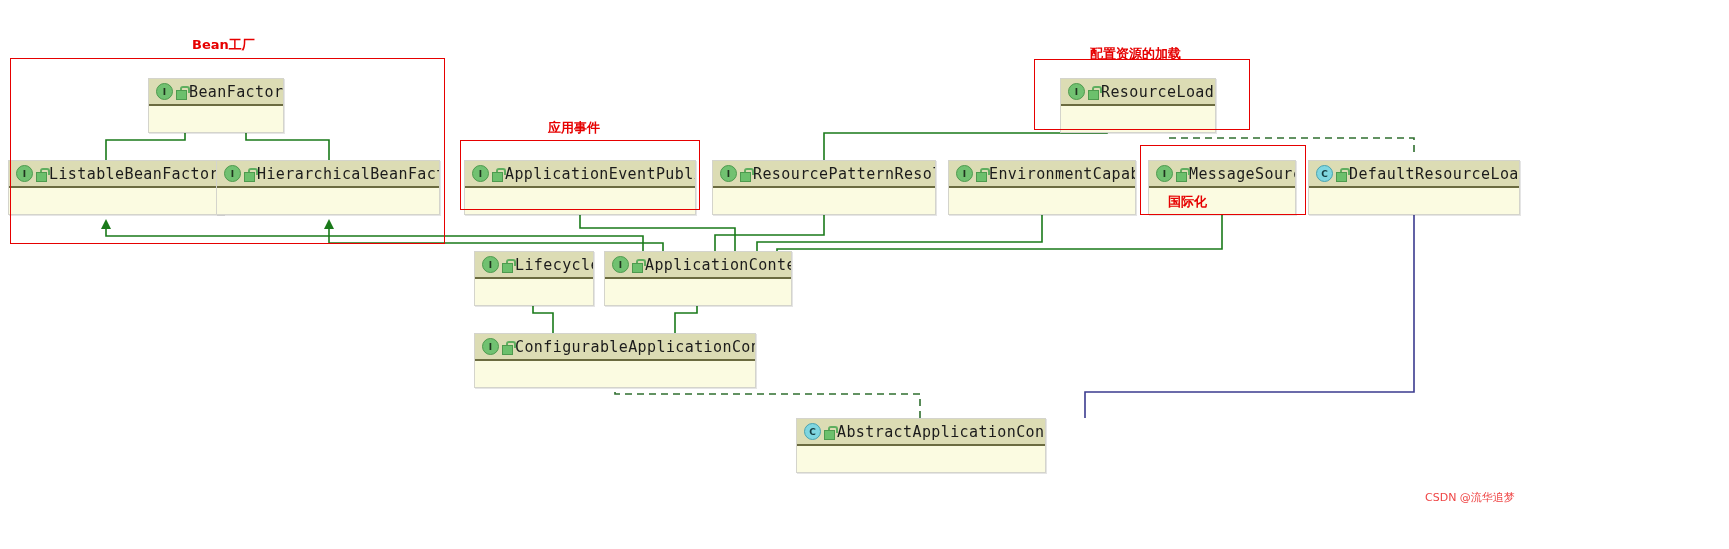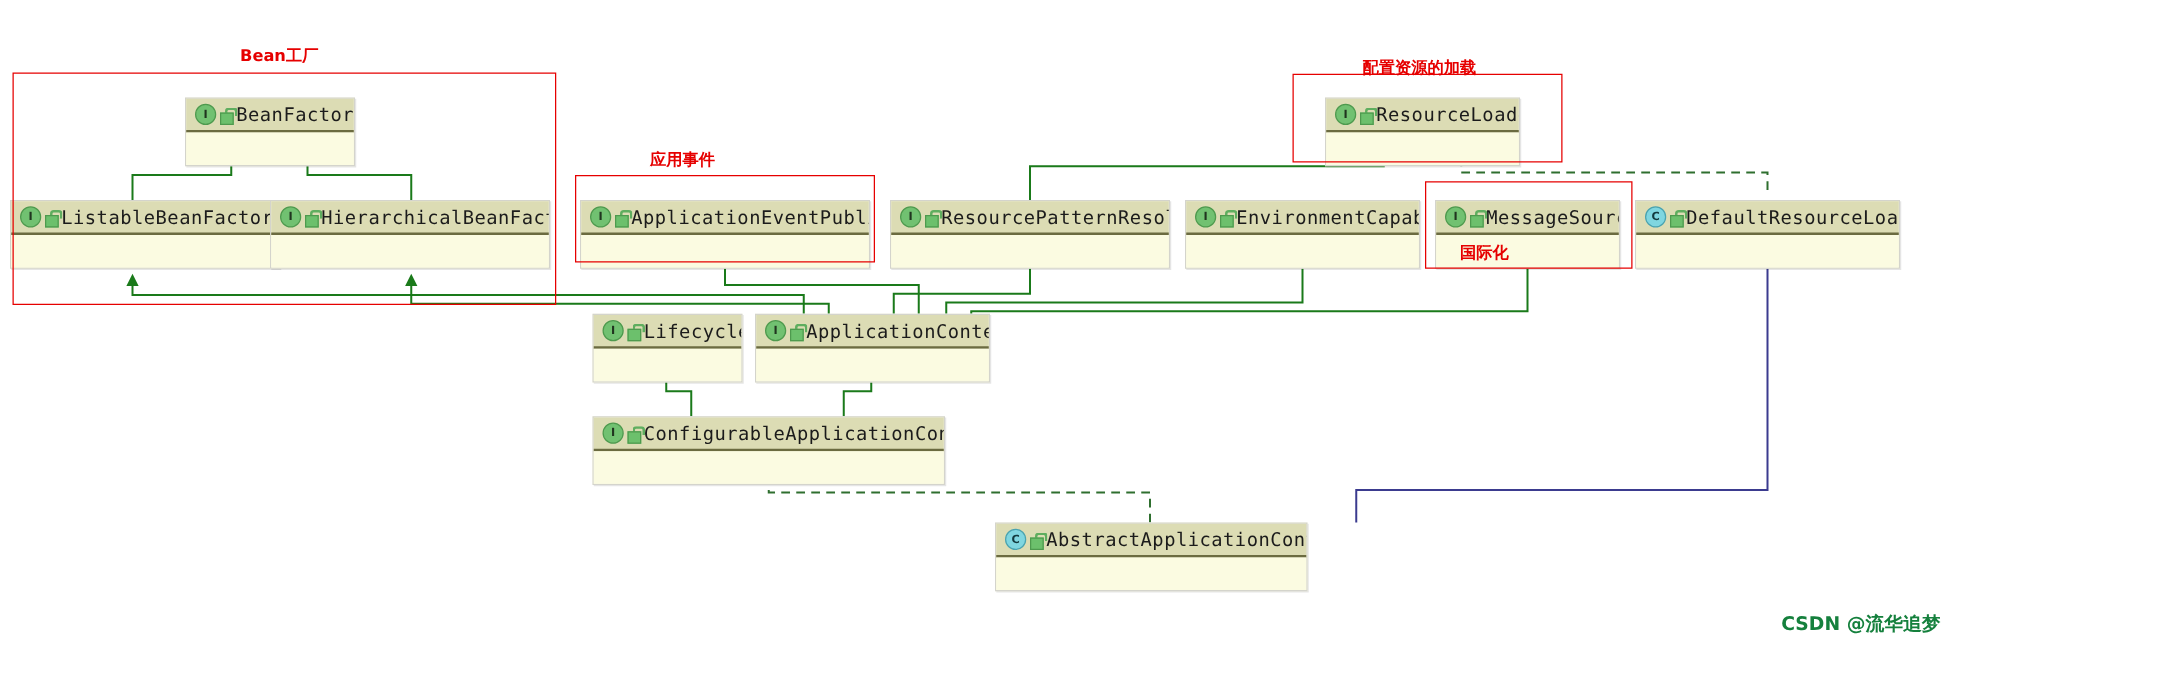--- a/index.html
+++ b/index.html
@@ -108,26 +108,25 @@
     font-weight: bold;
     font-size: 13px;
     font-family: "DejaVu Sans", "Liberation Sans", sans-serif;
     white-space: nowrap;
     z-index: 9;
   }
 
   
   .watermark {
     position: absolute;
-    color: #15803d;
-    font-size: 15px;
+    color: #ef4444;
+    font-size: 11px;
     font-family: "DejaVu Sans", "Liberation Sans", sans-serif;
     white-space: nowrap;
     z-index: 10;
-    font-weight: bold;
   }
 
   
   #edges {
     position: absolute;
     left: 0; top: 0;
     width: 1729px;
     height: 549px;
     z-index: 2;
     pointer-events: none;
@@ -173,21 +172,21 @@
 
     <path d="M920,418 L920,394 L615,394 L615,387" fill="none" stroke="#2f6f2f" stroke-width="1.6" stroke-dasharray="7,5" marker-end="url(#arrowGreen)"></path>
 
     <path d="M1085,418 L1085,392 L1414,392 L1414,213" fill="none" stroke="#3b3b8f" stroke-width="1.6" marker-end="url(#arrowNavy)"></path>
   </svg>
 
   <div class="group-rect" style="left:10px; top:58px; width:435px; height:186px;"></div>
   <div class="group-caption" style="left:192px; top:36px;">Bean工厂</div>
 
   <div class="group-rect" style="left:460px; top:140px; width:240px; height:70px;"></div>
-  <div class="group-caption" style="left:520px; top:119px;">应用事件</div>
+  <div class="group-caption" style="left:548px; top:119px;">应用事件</div>
 
   <div class="group-rect" style="left:1034px; top:59px; width:216px; height:71px;"></div>
   <div class="group-caption" style="left:1090px; top:45px;">配置资源的加载</div>
 
   <div class="group-rect" style="left:1140px; top:145px; width:166px; height:70px;"></div>
   <div class="group-caption" style="left:1168px; top:193px;">国际化</div>
 
   <div class="uml-box" style="left:148px; top:78px; width:136px;">
     <div class="uml-head">
       <span class="badge iface">I</span>

